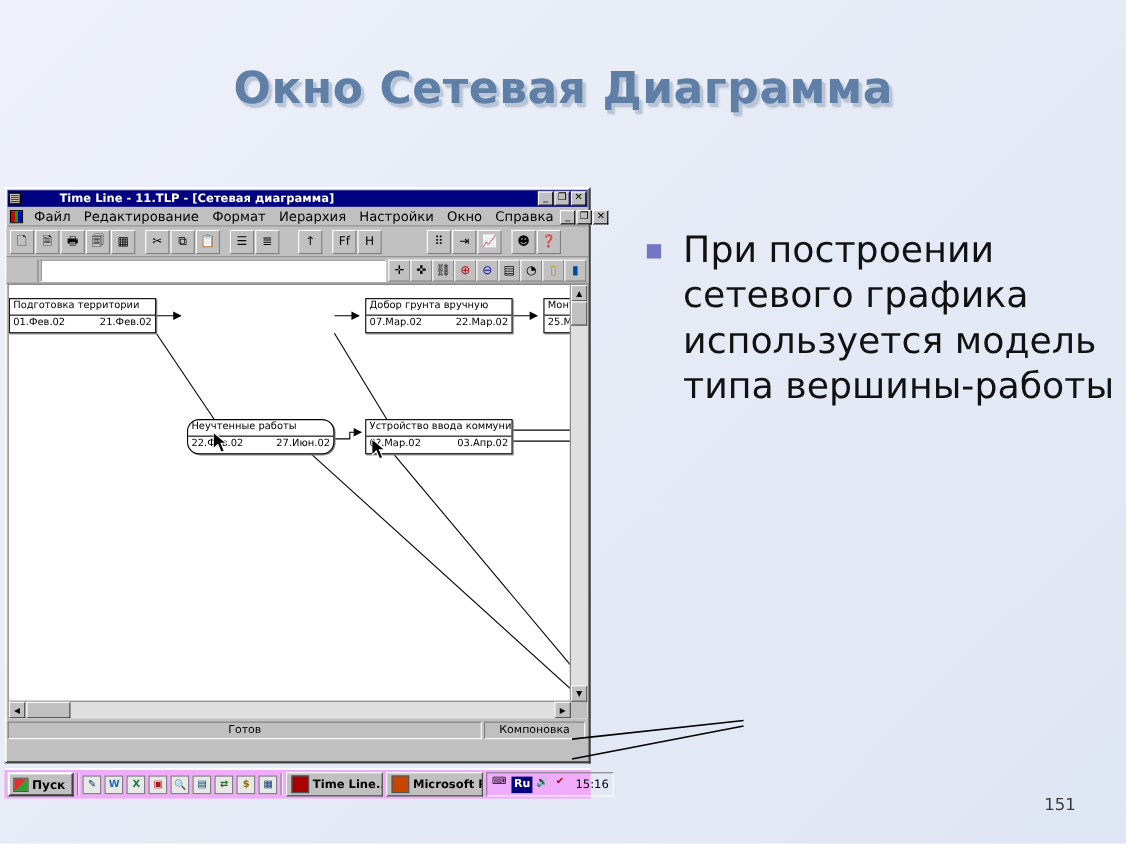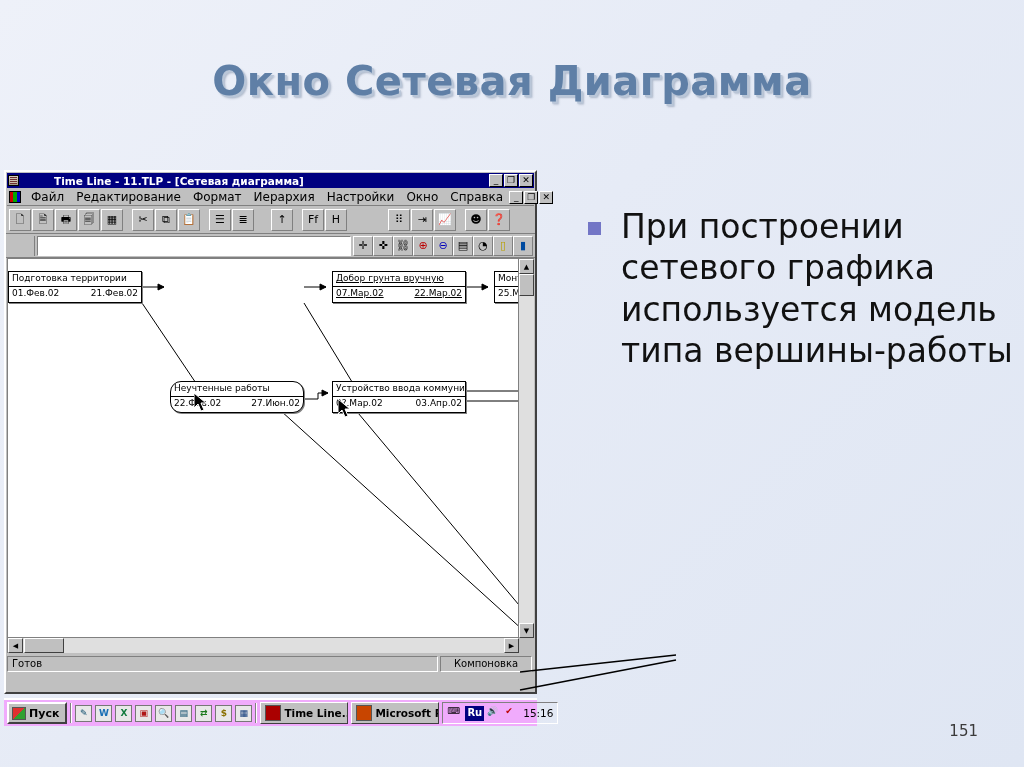--- a/index.html
+++ b/index.html
@@ -172,21 +172,21 @@
   }
 
   .statusbar{
     height:18px;margin:2px 1px 0 1px;display:flex;align-items:center;
     background:#c0c0c0;
   }
   .sb-pane{
     flex:1 1 auto;height:16px;margin-right:2px;
     border-top:1px solid #808080;border-left:1px solid #808080;
     border-right:1px solid #fff;border-bottom:1px solid #fff;
-    box-sizing:border-box;font-size:10px;padding:1px 4px;color:#000;
+    box-sizing:border-box;font-size:10px;padding:1px 4px;color:#000;text-align:center;
   }
   .sb-pane.small{flex:0 0 92px;text-align:center;}
 
   
   #taskbar{
     position:absolute;left:4px;top:698px;width:533px;height:28px;
     background:#f0abfc;border-top:2px solid #fff;box-sizing:border-box;
     display:flex;align-items:center;padding:2px 3px;gap:3px;
     font-family:"DejaVu Sans","Liberation Sans",sans-serif;
   }
@@ -405,21 +405,21 @@
 
       <div class="node" style="left:0px;top:12px;width:134px;">
         <div class="node-title">Подготовка территории</div>
         <div class="node-dates">
           <span>01.Фев.02</span>
           <span>21.Фев.02</span>
         </div>
       </div>
 
 
-      <div class="node" style="left:324px;top:12px;width:134px;text-decoration:underline;">
+      <div class="node" style="left:324px;top:12px;width:134px;">
         <div class="node-title">Добор грунта вручную</div>
         <div class="node-dates">
           <span>07.Мар.02</span>
           <span>22.Мар.02</span>
         </div>
       </div>
 
       <div class="node" style="left:486px;top:12px;width:134px;">
         <div class="node-title">Монтаж</div>
         <div class="node-dates">

